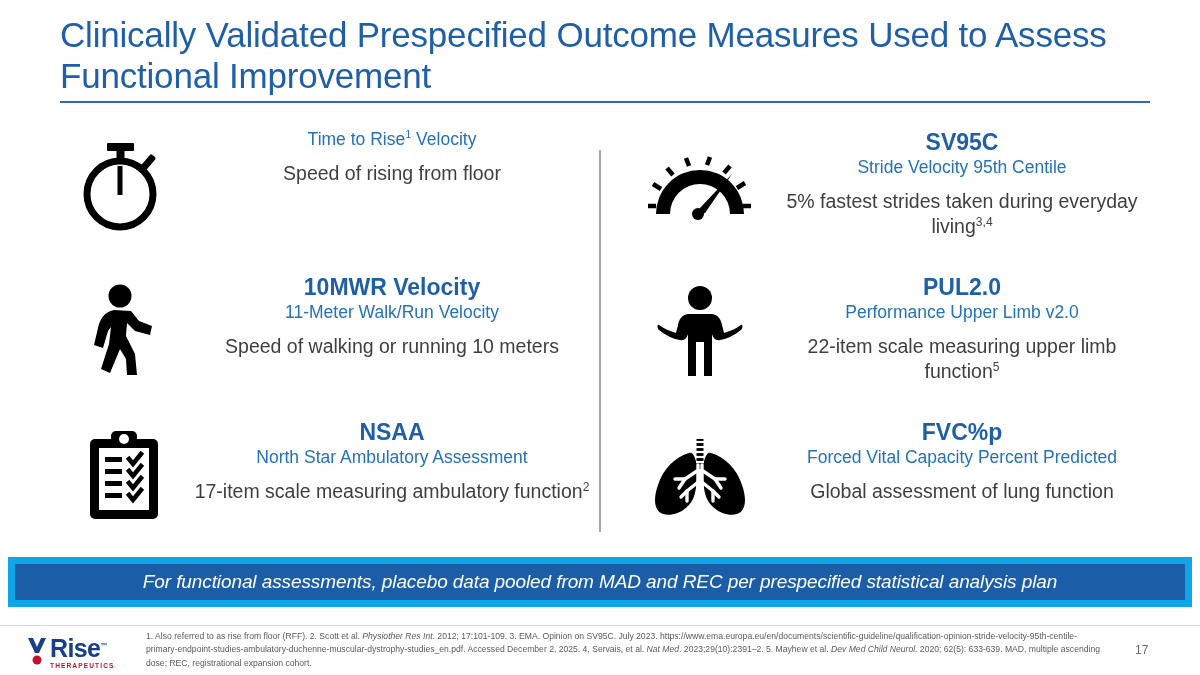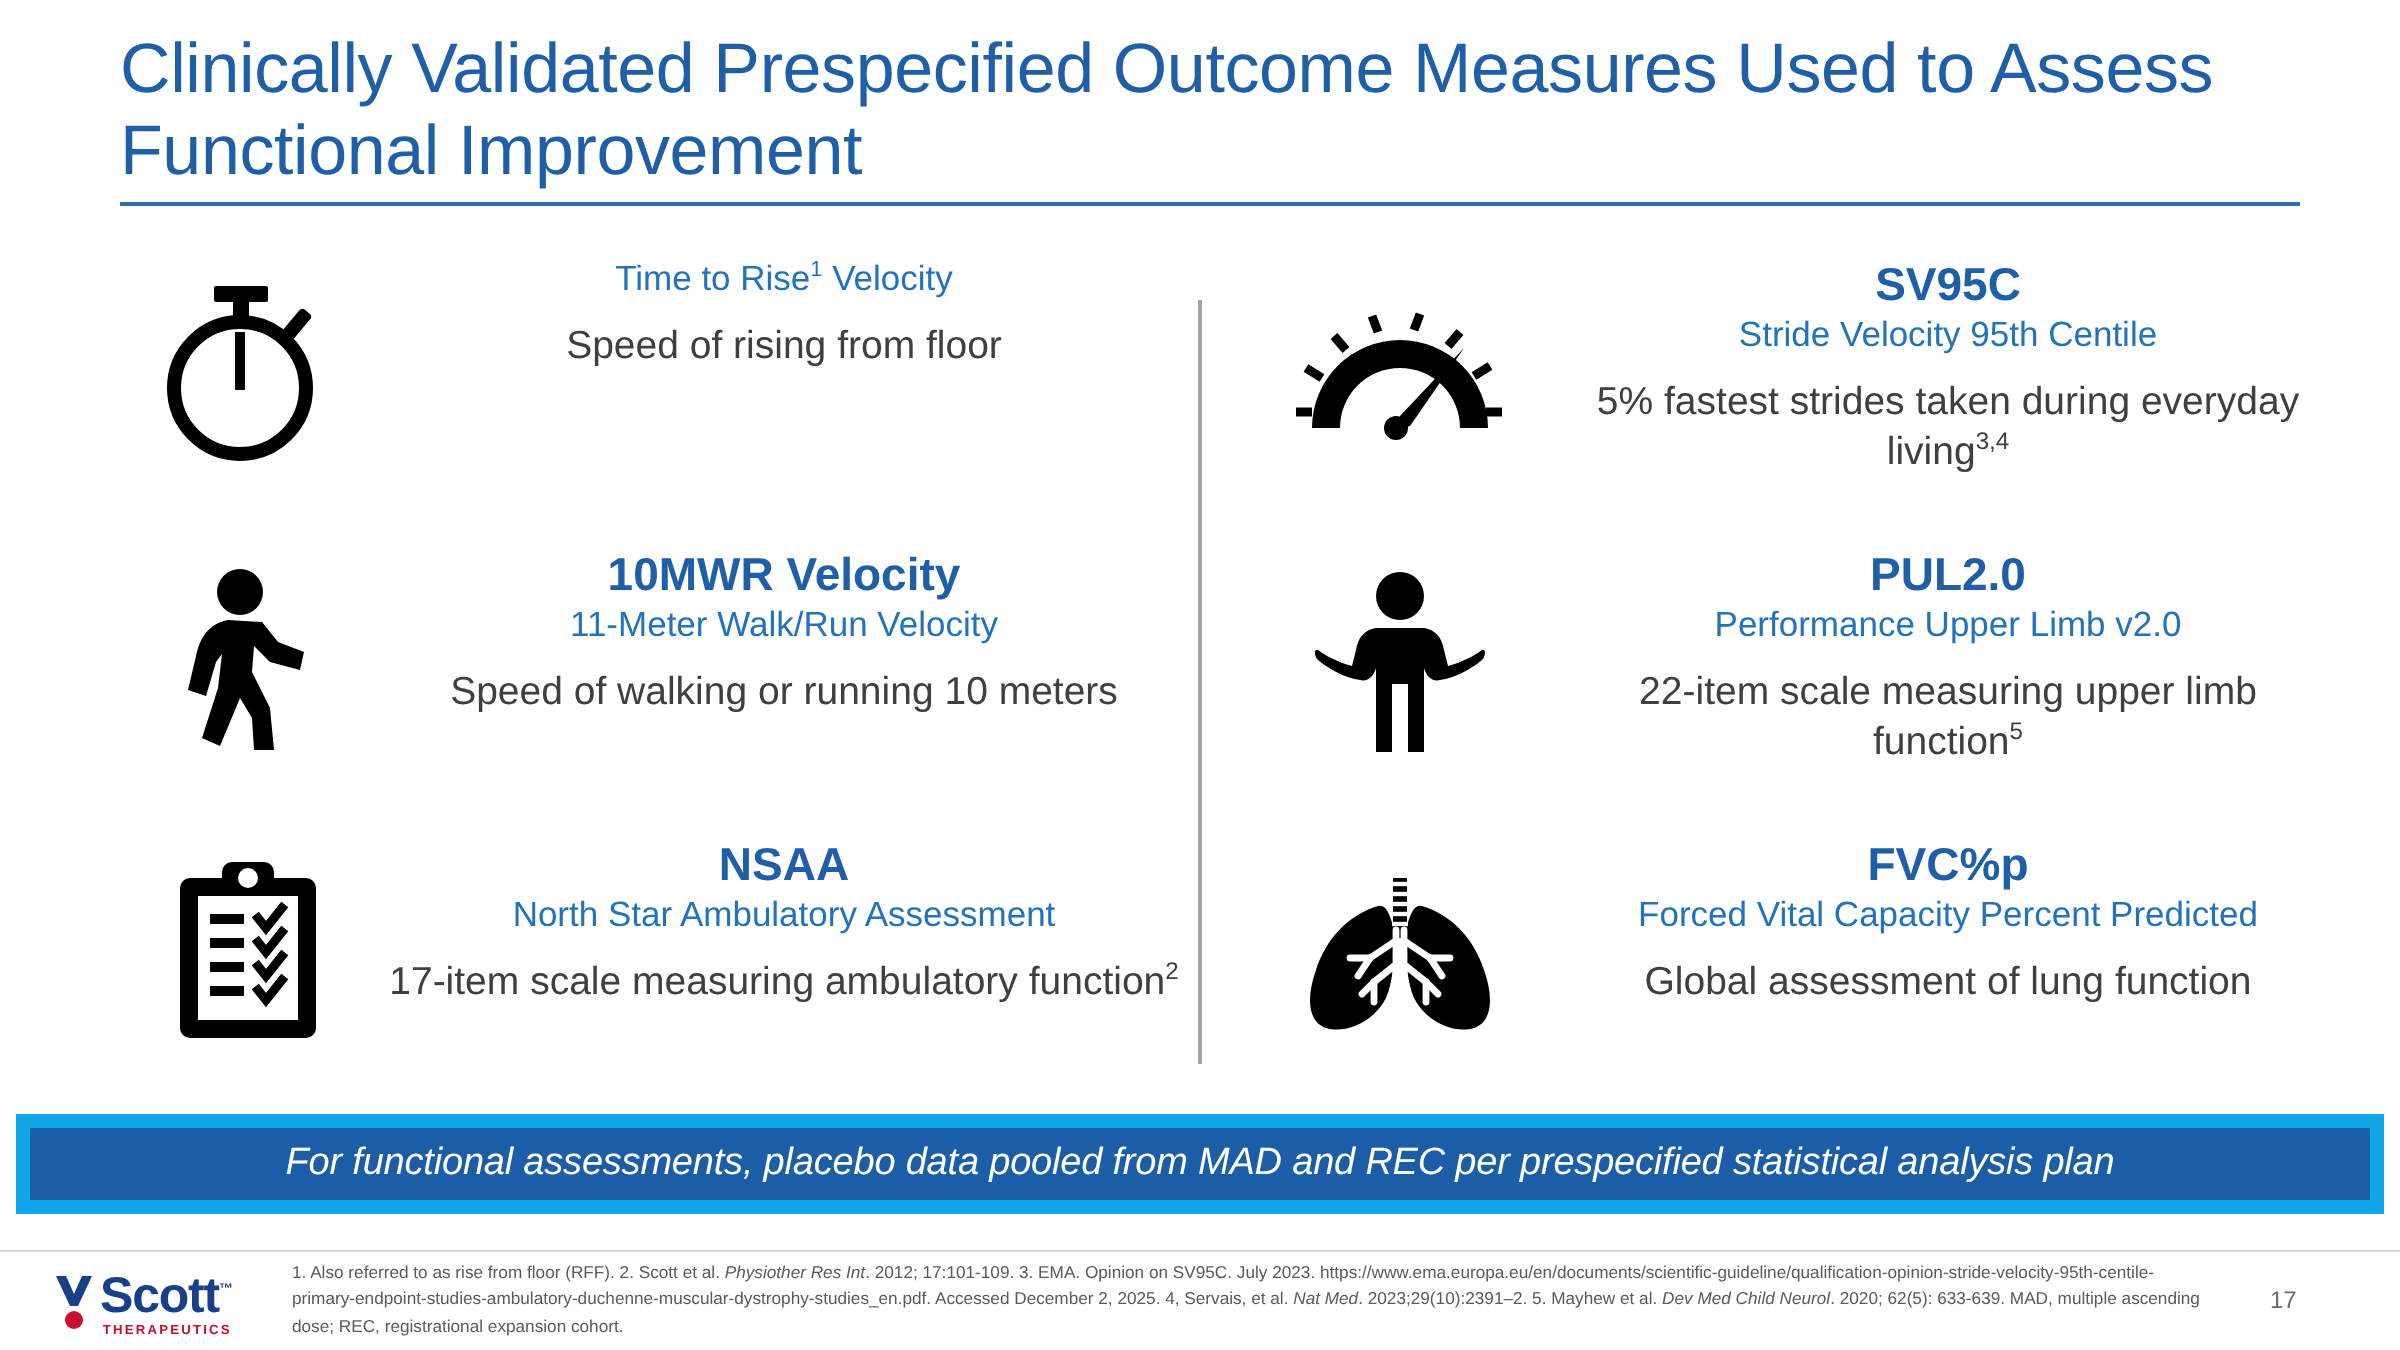--- a/index.html
+++ b/index.html
@@ -48,21 +48,21 @@
   }
   .col-left  .icon-wrap { left: 12px; }
   .col-right .icon-wrap { left: 28px; }
 
   .item .text-wrap {
     position: absolute;
     top: 0;
     text-align: center;
   }
   .col-left  .text-wrap { left: 140px; width: 400px; }
-  .col-right .text-wrap { left: 172px; width: 380px; text-align: center; }
+  .col-right .text-wrap { left: 160px; width: 380px; text-align: center; }
 
   .m-abbr {
     color: #1F5FA8;
     font-size: 23px;
     font-weight: bold;
     line-height: 1.22;
     white-space: nowrap;
   }
   .m-full {
     color: #2272BC;
@@ -334,21 +334,21 @@
   <div class="footer-rule"></div>
 
   <div class="logo">
     <div class="logo-mark">
       <svg width="22" height="30" viewBox="0 0 22 30">
         <path d="M2 2 L7 2 L11 11 L15 2 L20 2 L13 17 L9 17 Z" fill="#173F8A"></path>
         <circle cx="11" cy="24" r="4.5" fill="#C8102E"></circle>
       </svg>
     </div>
     <div class="logo-word">
-      <div class="logo-dyne"><span>Scott</span><span class="logo-tm">™</span></div>
+      <div class="logo-dyne"><span>Rise</span><span class="logo-tm">™</span></div>
       <div class="logo-sub">THERAPEUTICS</div>
     </div>
   </div>
 
   <div class="footnotes"><span>1. Also referred to as rise from floor (RFF). 2. Scott et al. </span><i>Physiother Res Int</i><span>. 2012; 17:101-109. 3. EMA. Opinion on SV95C. July 2023. https://www.ema.europa.eu/en/documents/scientific-guideline/qualification-opinion-stride-velocity-95th-centile-primary-endpoint-studies-ambulatory-duchenne-muscular-dystrophy-studies_en.pdf. Accessed December 2, 2025. 4, Servais, et al. </span><i>Nat Med</i><span>. 2023;29(10):2391–2. 5. Mayhew et al. </span><i>Dev Med Child Neurol</i><span>. 2020; 62(5): 633-639. MAD, multiple ascending dose; REC, registrational expansion cohort.</span></div>
 
   <div class="page-num">17</div>
 
 </div>
 

